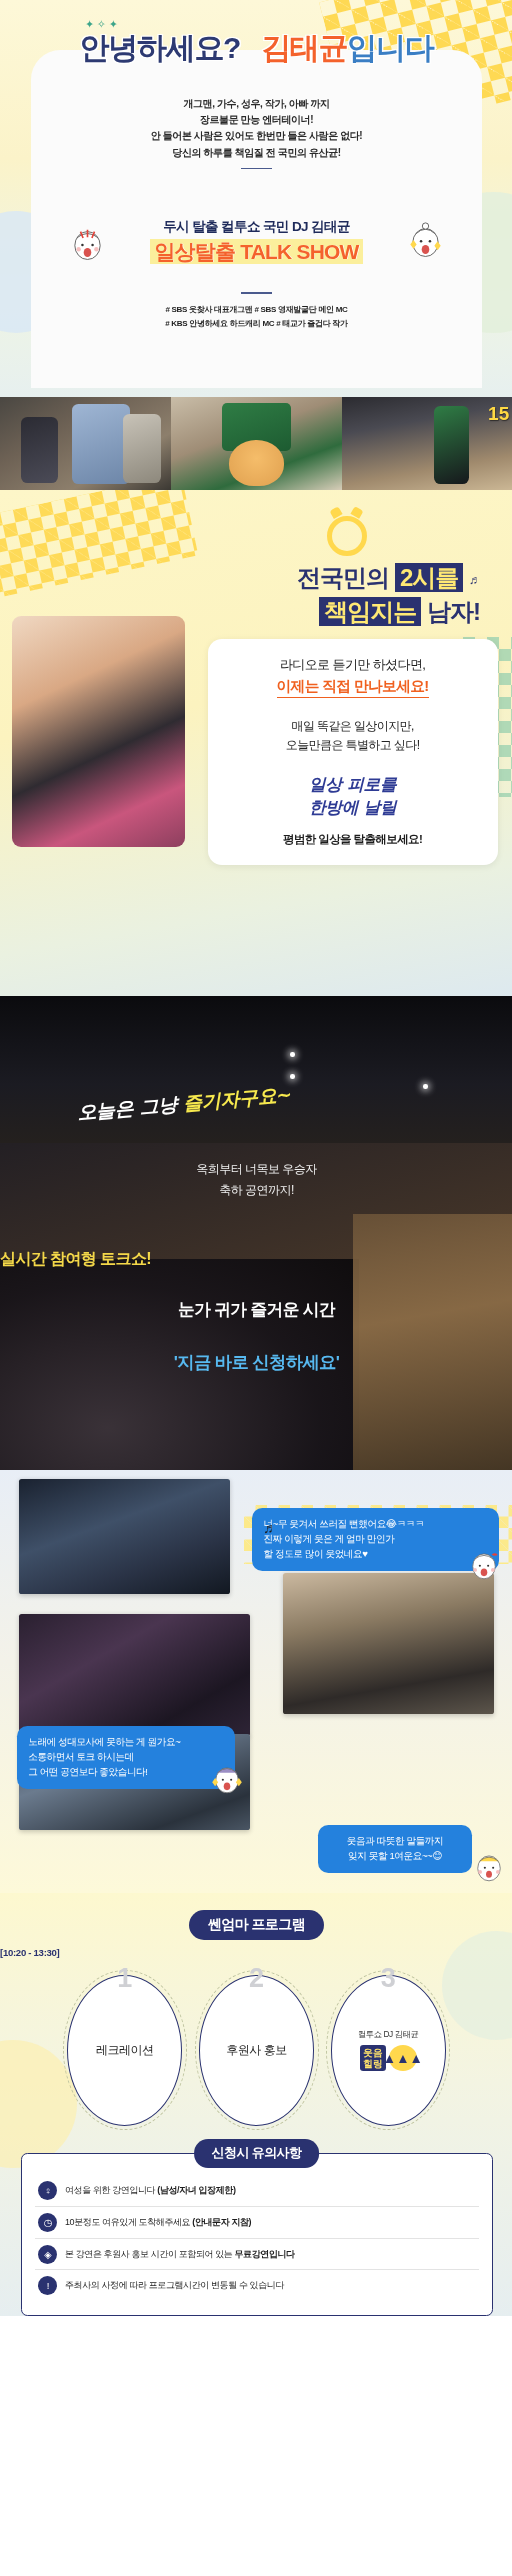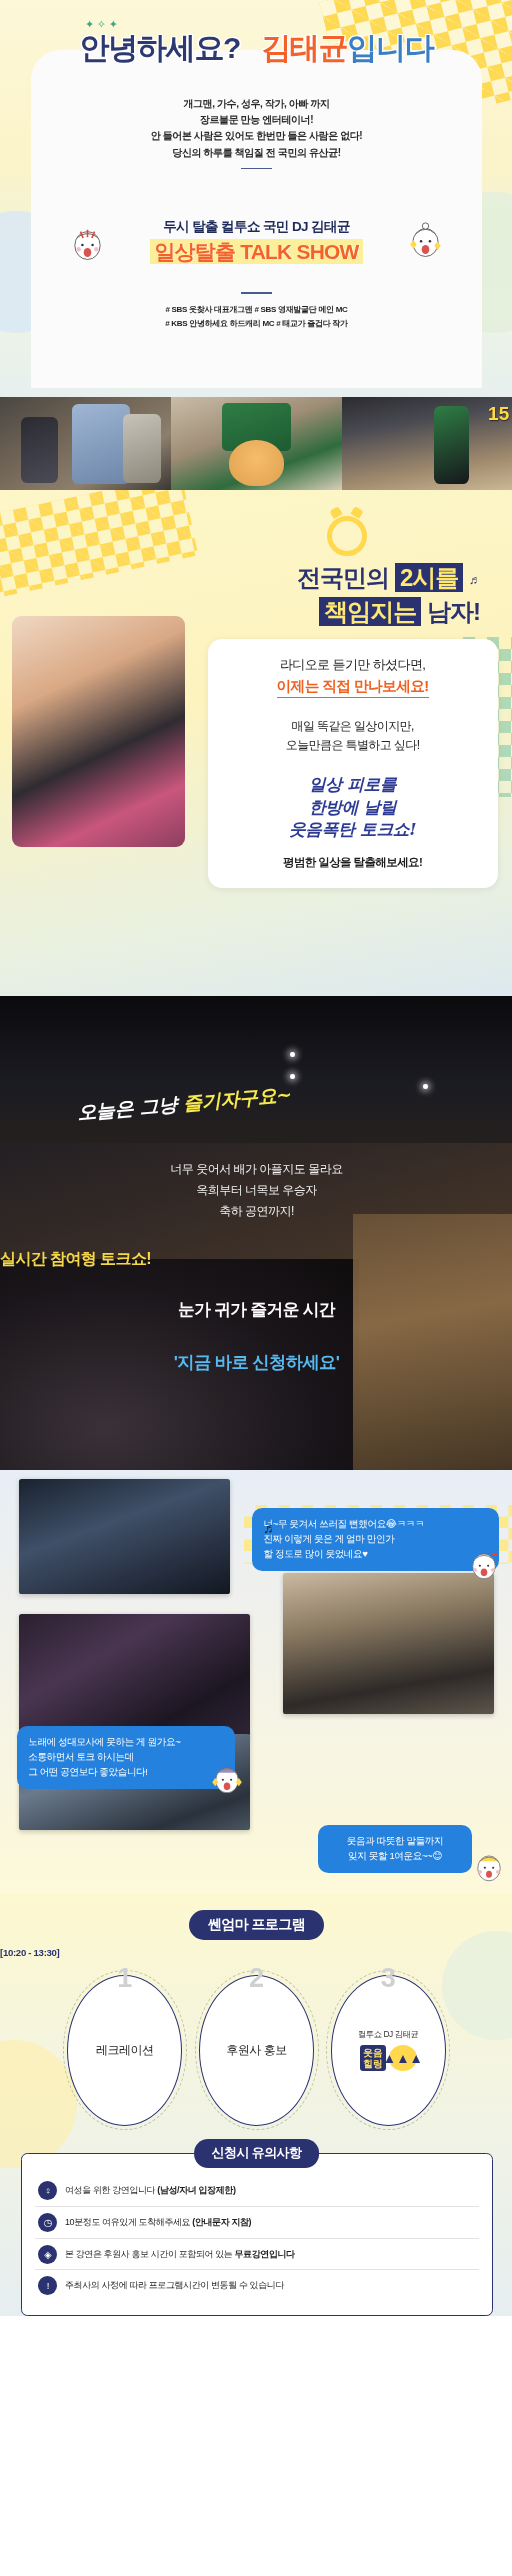--- a/index.html
+++ b/index.html
@@ -318,40 +318,38 @@
     <div class="white-card">
       <div class="wc-l1">라디오로 듣기만 하셨다면,</div>
       <div class="wc-l2wrap"><div class="wc-l2">이제는 직접 만나보세요!</div></div>
       <div class="wc-l3">
         <div>매일 똑같은 일상이지만,</div>
         <div>오늘만큼은 특별하고 싶다!</div>
       </div>
       <div class="wc-script">
         <div>일상 피로를</div>
         <div>한방에 날릴</div>
-        <div>웃음폭탄 토크쇼!</div>
       </div>
       <div class="wc-l4">평범한 일상을 탈출해보세요!</div>
     </div>
   </section>
 
   <section class="sec-dark">
     <div class="stage-strip"></div>
     <div class="lamp" style="left:290px;top:56px"></div>
     <div class="lamp" style="left:290px;top:78px"></div>
     <div class="lamp" style="left:423px;top:88px"></div>
     <div class="crowd"></div>
     <div class="wood"></div>
 
     <div class="script-white">
       <span>오늘은 그냥 </span><span class="script-yellow">즐기자구요~</span>
     </div>
 
     <div class="d-lines">
-      <div>너무 웃어서 배가 아플지도 몰라요</div>
       <div>옥희부터 너목보 우승자</div>
       <div>축하 공연까지!</div>
     </div>
 
     <div class="d-yellow">실시간 참여형 토크쇼!</div>
     <div class="d-big">
       <div>눈가 귀가 즐거운 시간</div>
     </div>
     <div class="d-blue">'지금 바로 신청하세요'</div>
   </section>

